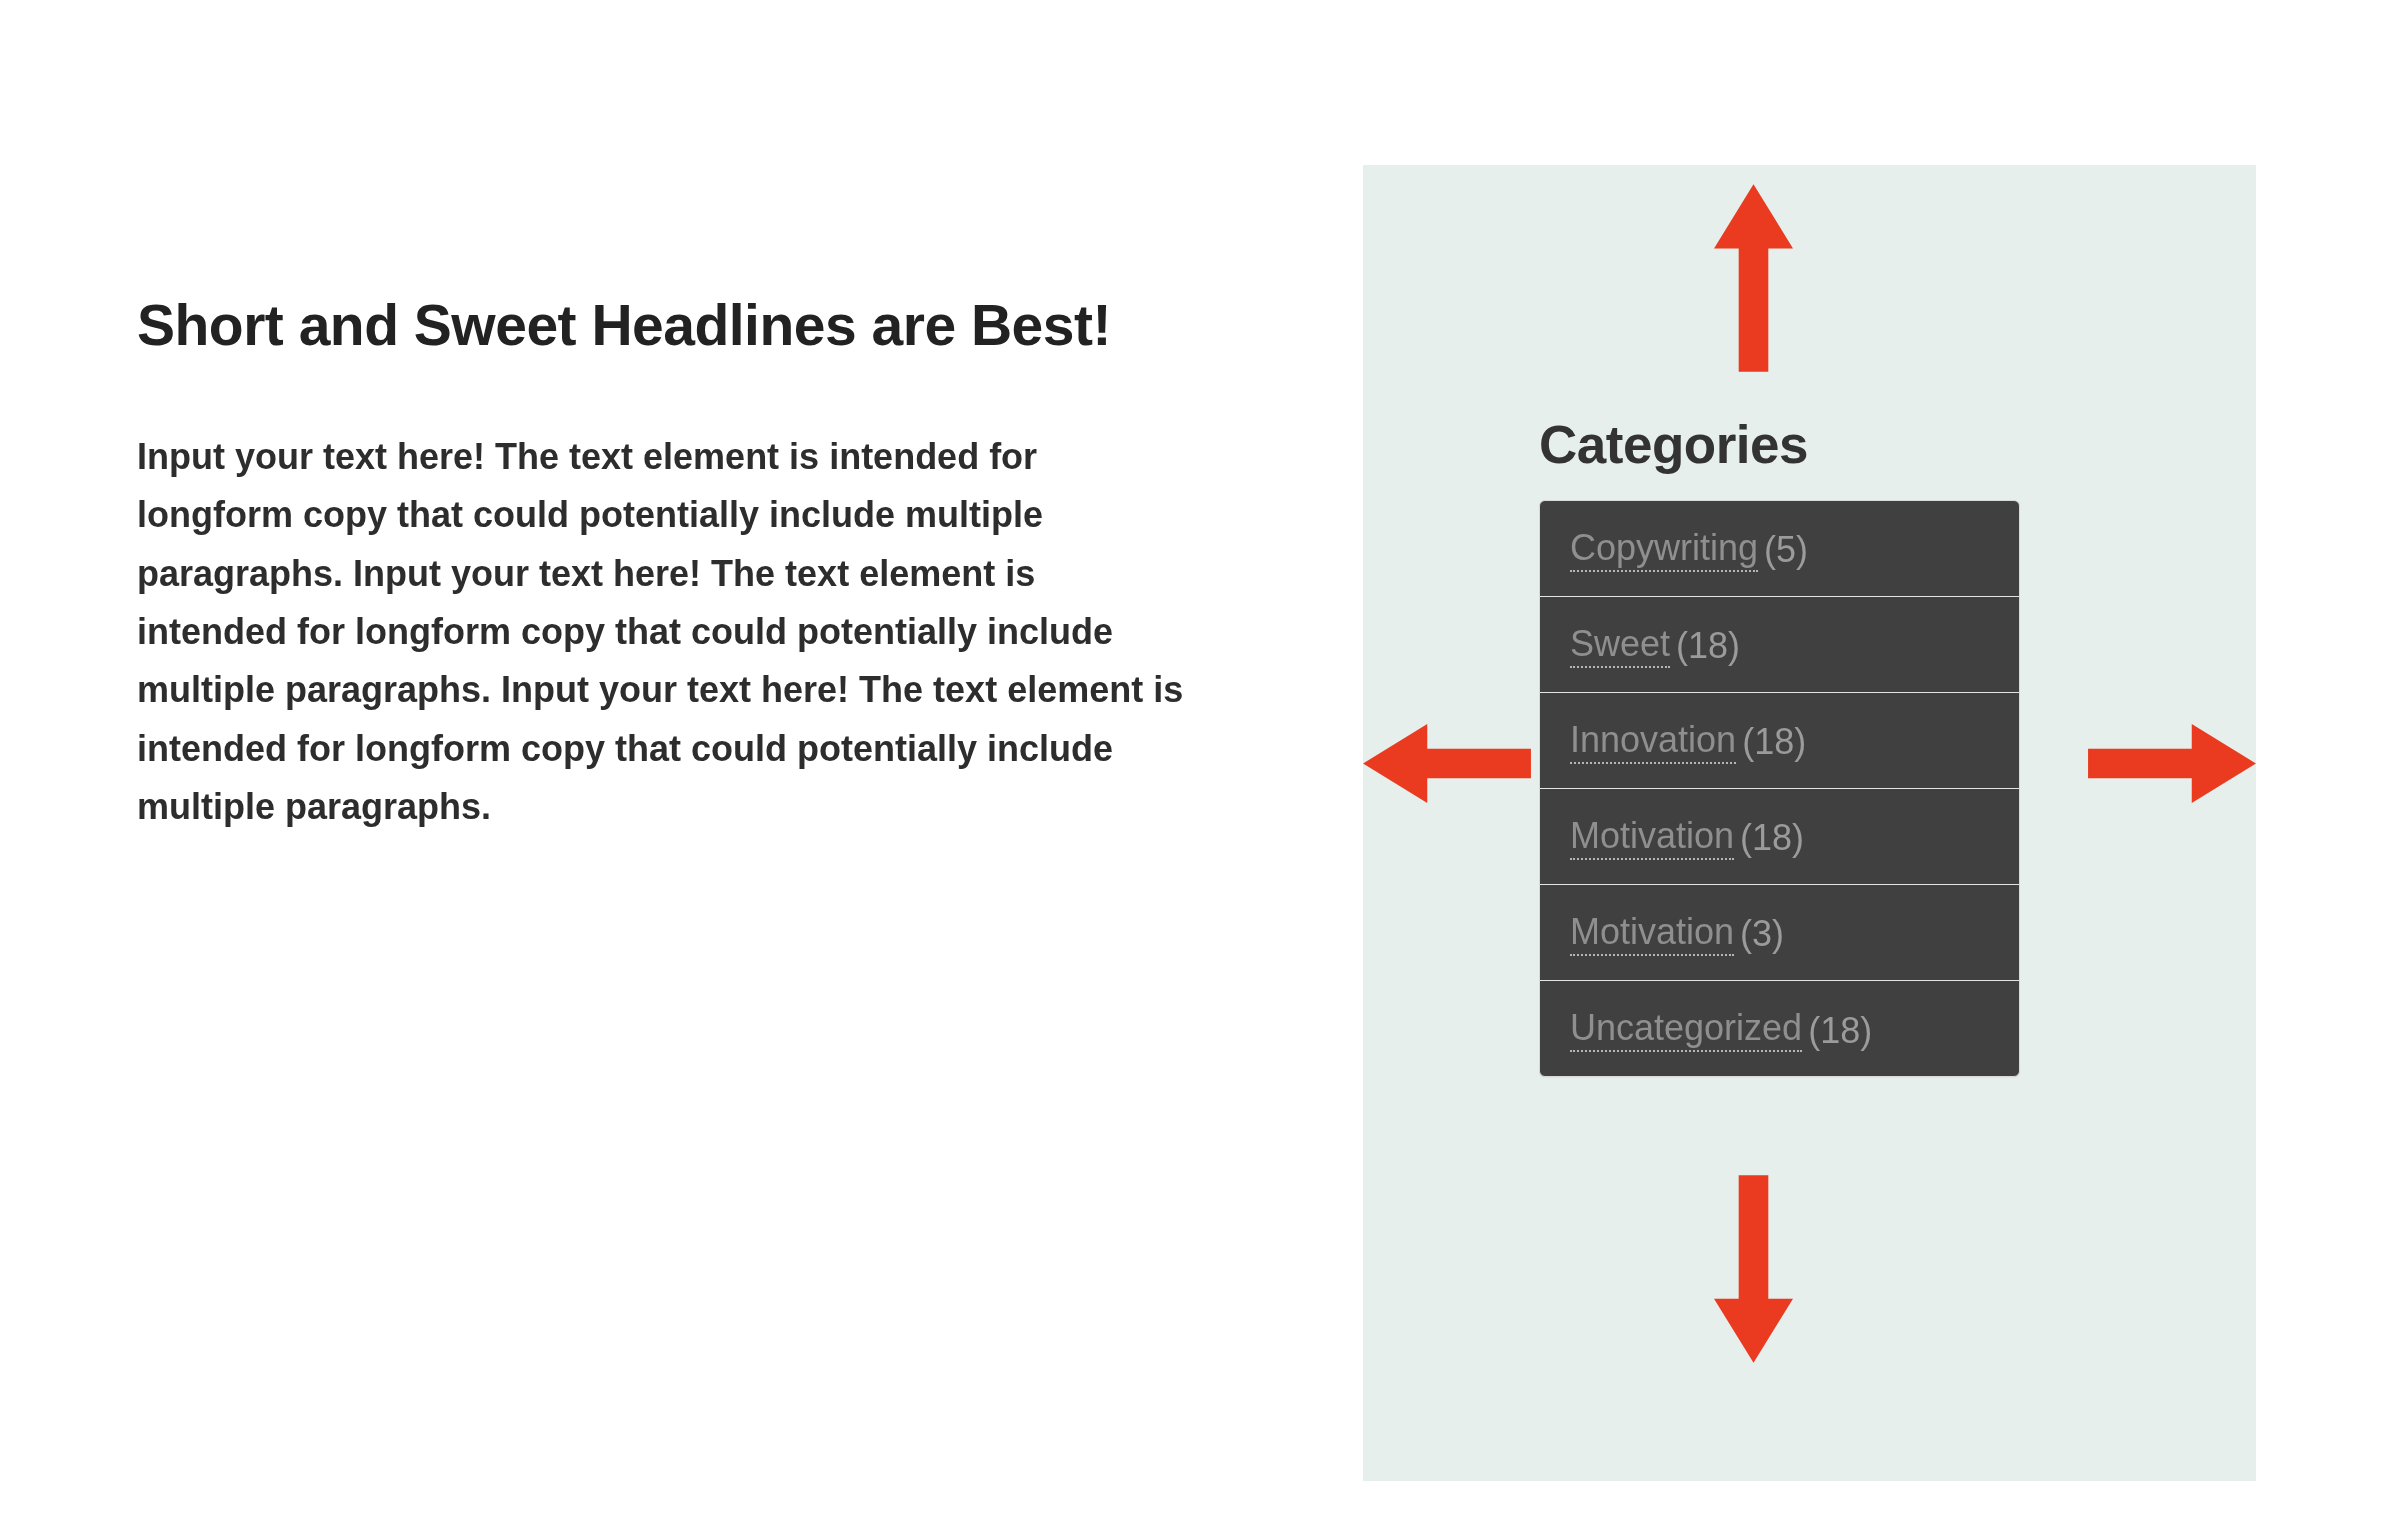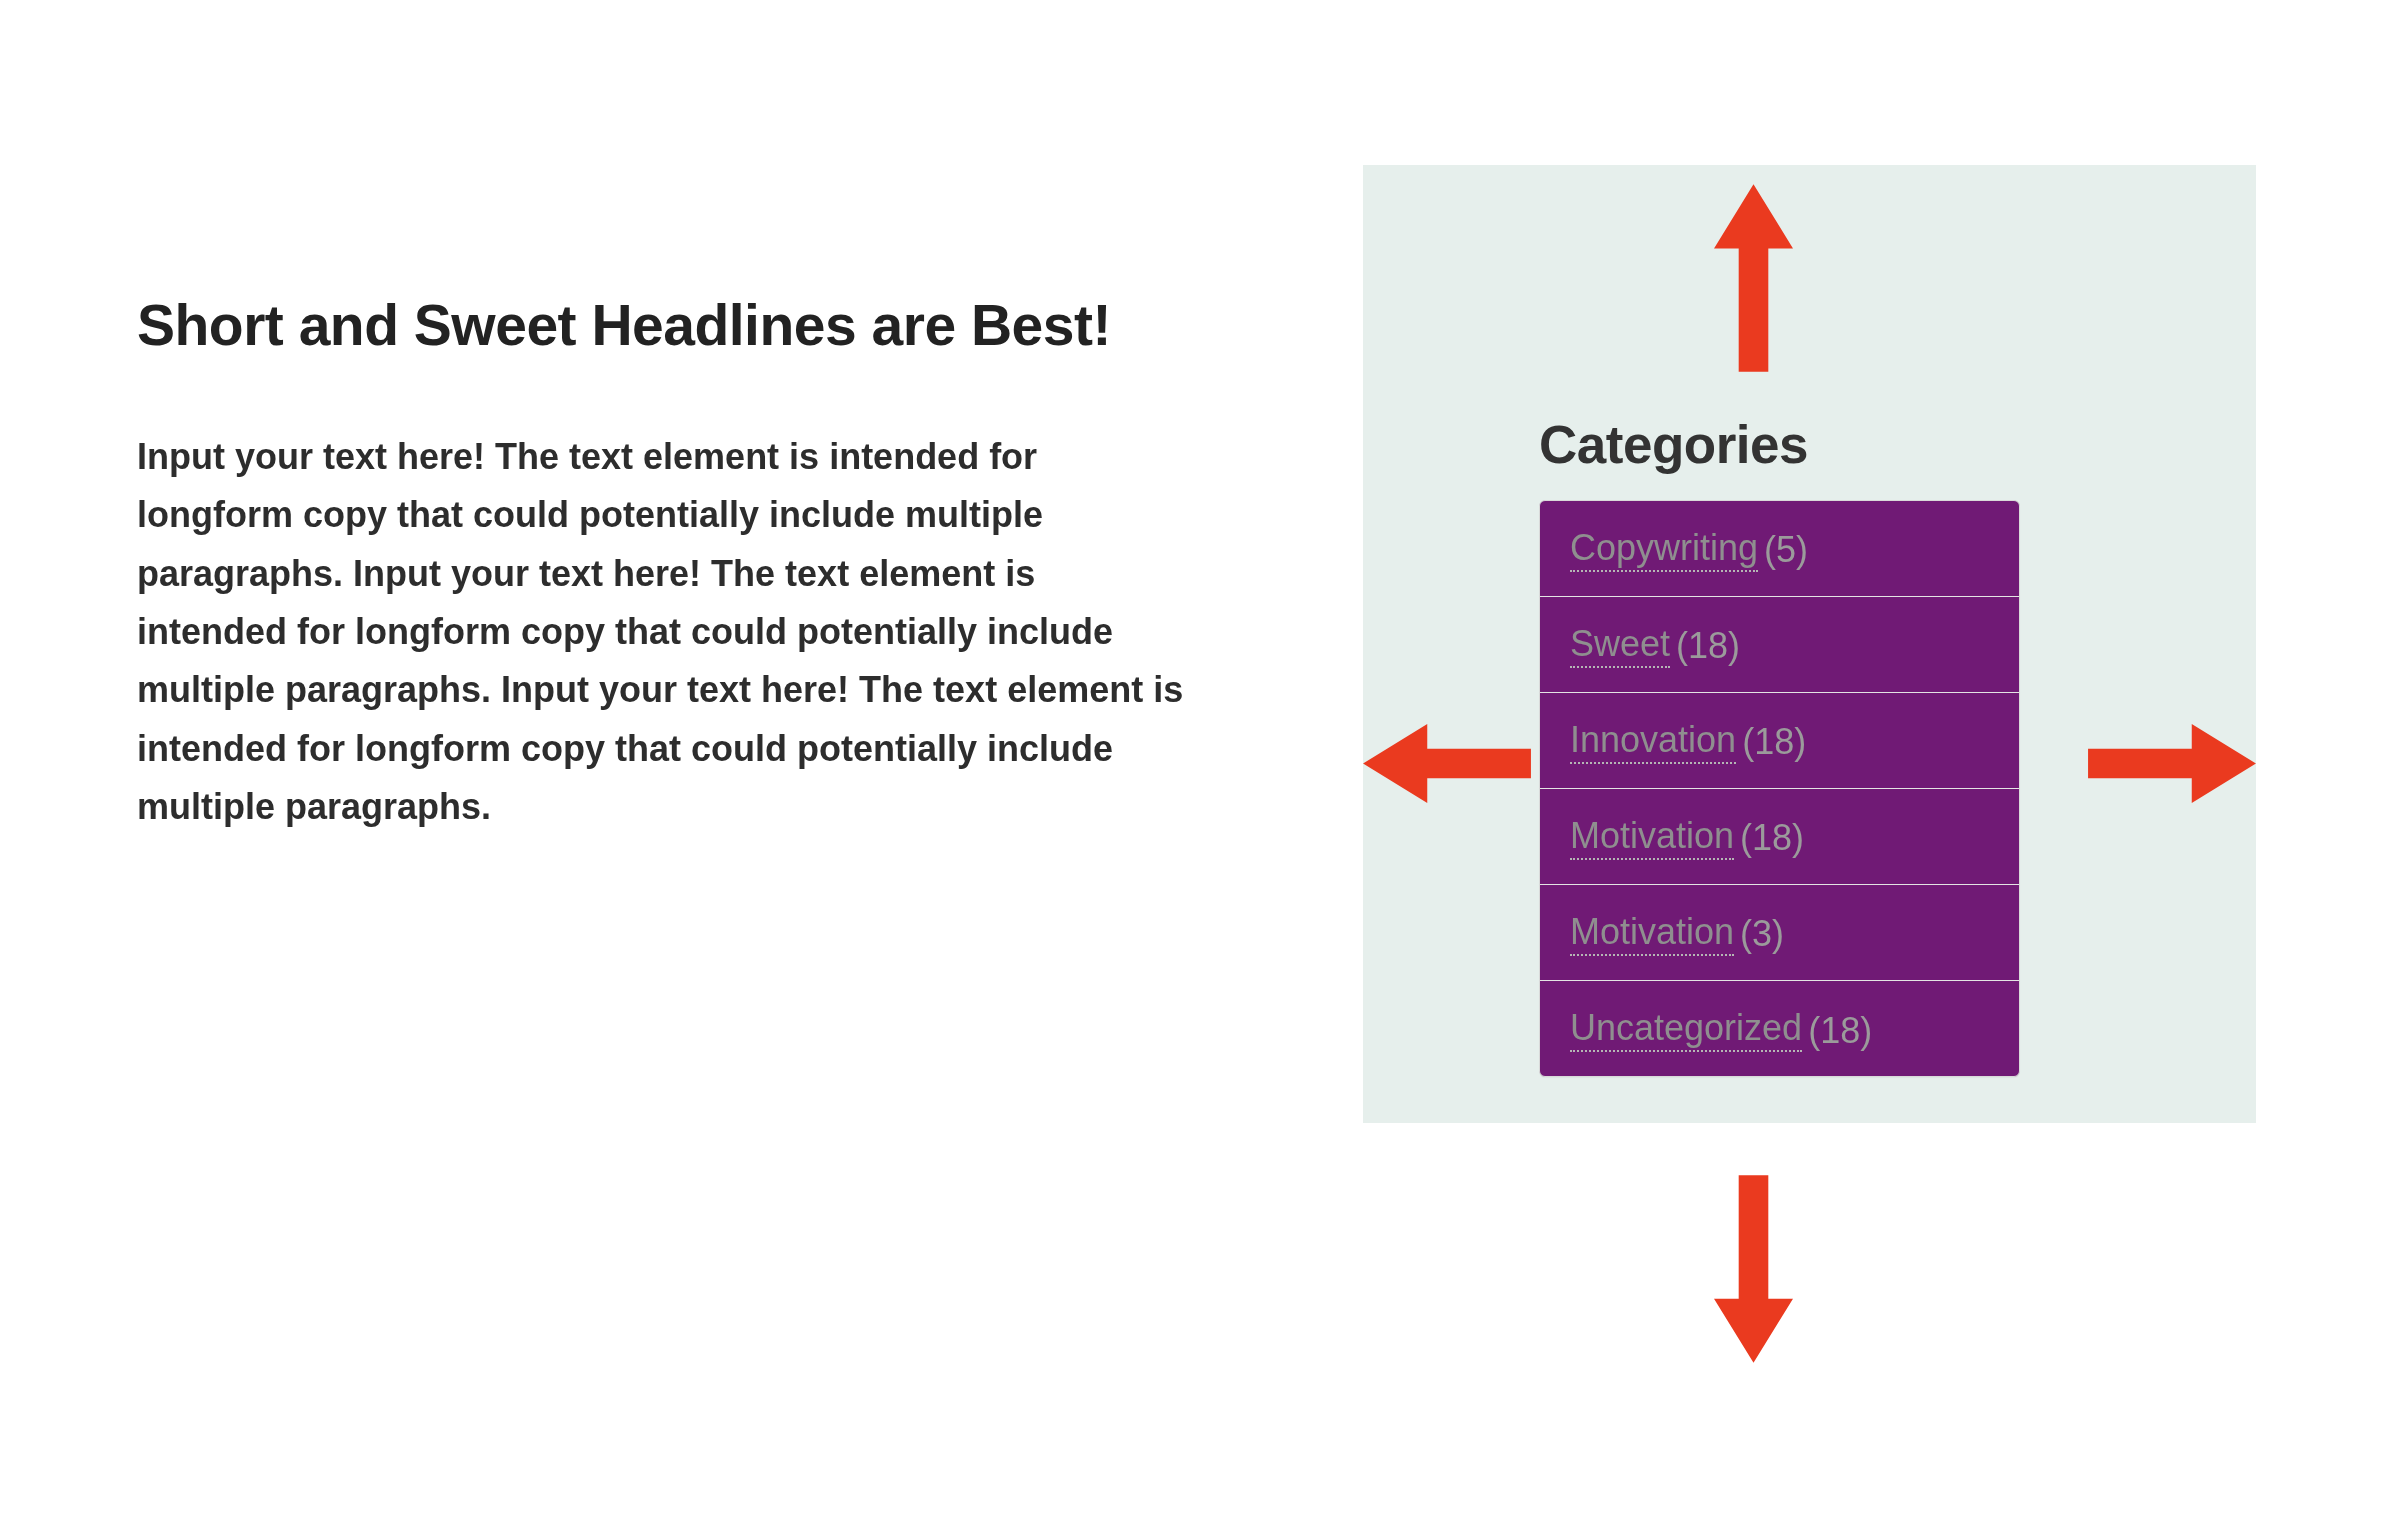--- a/index.html
+++ b/index.html
@@ -28,42 +28,42 @@
       line-height: 1.62;
       color: #2d2d2d;
       font-weight: 700;
     }
 
     .widget-panel {
       position: absolute;
       left: 1363px;
       top: 165px;
       width: 893px;
-      height: 958px;
+      height: 1316px;
       background: #e6efec;
     }
 
     .widget-title {
       position: absolute;
       left: 176px;
       top: 249px;
       font-size: 53px;
       font-weight: 700;
       color: #333;
       letter-spacing: -0.5px;
     }
 
     .cat-list {
       position: absolute;
       left: 176px;
       top: 335px;
       width: 481px;
       border: 1px solid #d9d9d9;
       border-radius: 6px;
-      background: #701a75;
+      background: #404040;
       box-shadow: 0 1px 1px rgba(0,0,0,0.04);
       overflow: hidden;
     }
     .cat-item {
       display: flex;
       align-items: center;
       padding: 26px 30px 24px;
       border-bottom: 1px solid #e4e4e4;
       font-size: 36px;
       color: #9b9b9b;

